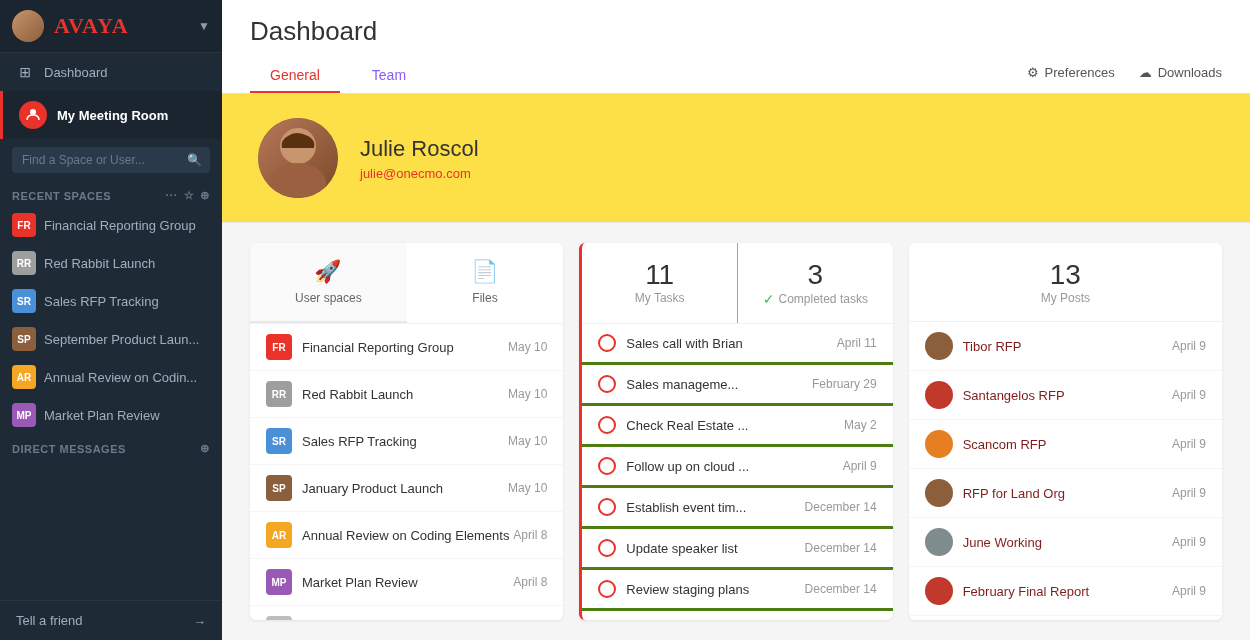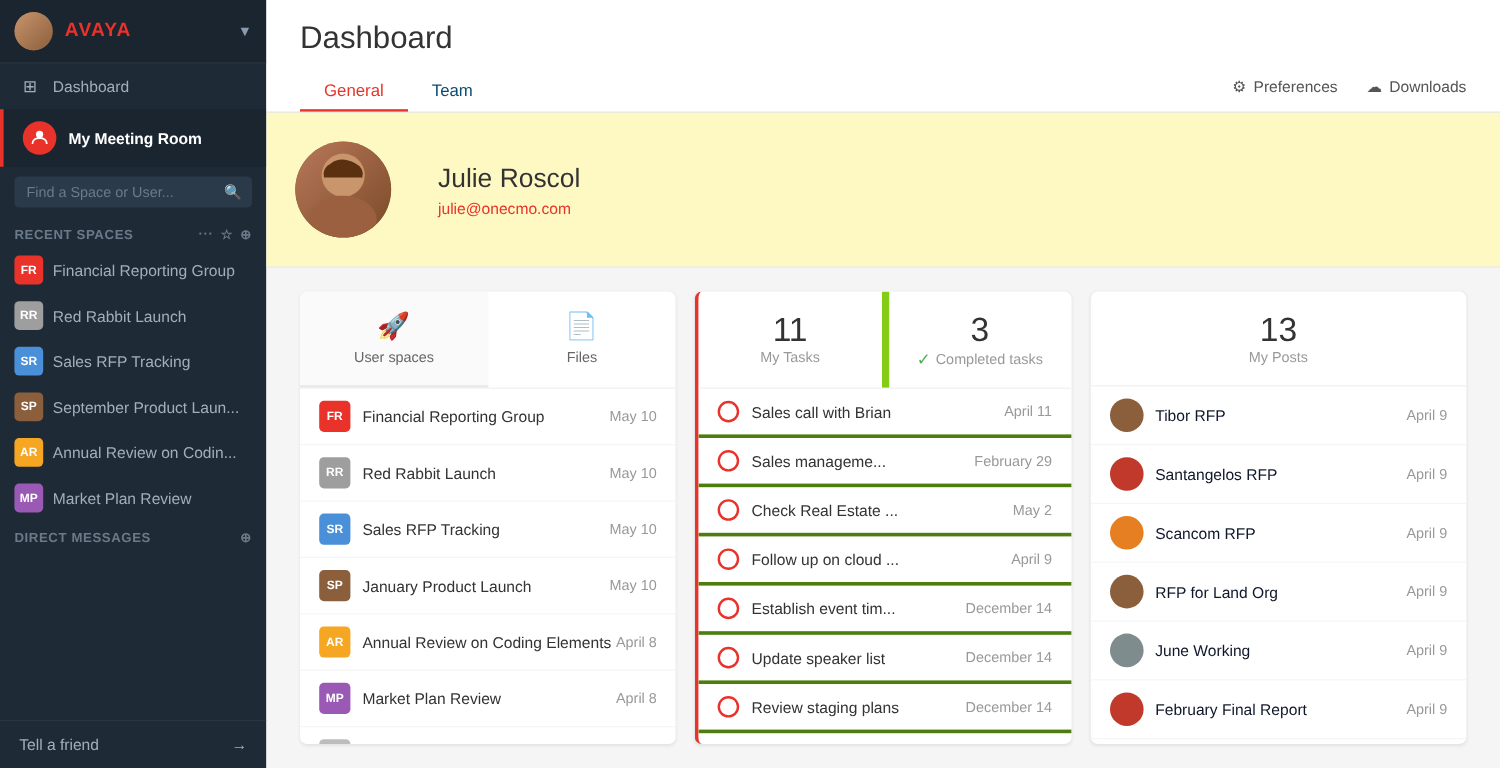--- a/index.html
+++ b/index.html
@@ -2,21 +2,21 @@
 <html><head>
   <meta charset="utf-8">
   <style>
     * { box-sizing: border-box; margin: 0; padding: 0; }
     body { font-family: -apple-system, BlinkMacSystemFont, 'Segoe UI', sans-serif; display: flex; height: 640px; overflow: hidden; background: #f0f0f0; }
 
     
     .sidebar { width: 222px; background: #1e2a35; color: #c8d0d8; display: flex; flex-direction: column; height: 640px; flex-shrink: 0; }
     .sidebar-header { display: flex; align-items: center; padding: 10px 12px; background: #1a2530; border-bottom: 1px solid #2a3540; }
     .sidebar-logo { display: flex; align-items: center; flex: 1; }
-    .avaya-logo { color: #e8322a; font-size: 16px; font-weight: 900; letter-spacing: 1px; }
+    .avaya-logo { color: #e8322a; font-size: 22px; font-weight: 900; letter-spacing: 1px; font-family: Liberation Serif, serif; }
     .sidebar-avatar { width: 32px; height: 32px; border-radius: 50%; background: #8b4513; margin-right: 10px; overflow: hidden; display: flex; align-items: center; justify-content: center; }
     .sidebar-chevron { color: #8a9bb0; font-size: 12px; cursor: pointer; }
 
     .sidebar-nav-item { display: flex; align-items: center; padding: 10px 16px; cursor: pointer; font-size: 13px; color: #a0afbe; }
     .sidebar-nav-item .nav-icon { width: 18px; height: 18px; margin-right: 10px; display: flex; align-items: center; justify-content: center; font-size: 14px; }
 
     .meeting-room-item { display: flex; align-items: center; padding: 10px 16px; cursor: pointer; background: #1a2530; border-left: 3px solid #e8322a; }
     .meeting-room-item .icon { width: 28px; height: 28px; border-radius: 50%; background: #e8322a; display: flex; align-items: center; justify-content: center; color: white; font-size: 12px; margin-right: 10px; }
     .meeting-room-item span { color: #fff; font-size: 13px; font-weight: 600; }
 
@@ -34,28 +34,28 @@
     .space-icon { width: 24px; height: 24px; border-radius: 4px; display: flex; align-items: center; justify-content: center; color: white; font-size: 10px; font-weight: 700; margin-right: 8px; flex-shrink: 0; }
 
     .sidebar-footer { margin-top: auto; border-top: 1px solid #2a3540; }
     .tell-friend { display: flex; align-items: center; padding: 12px 16px; cursor: pointer; color: #a0afbe; font-size: 13px; }
     .tell-friend .arrow { margin-left: auto; }
 
     
     .main { flex: 1; display: flex; flex-direction: column; background: #f5f5f5; overflow: hidden; }
     .main-header { background: #fff; padding: 16px 28px 0; border-bottom: 1px solid #e0e0e0; }
     .main-title { font-size: 26px; font-weight: 300; color: #333; margin-bottom: 12px; }
-    .main-tabs { display: flex; align-items: center; gap: 0; }
-    .tab { padding: 8px 20px; font-size: 14px; color: #0c4a6e; cursor: pointer; border-bottom: 2px solid transparent; }
+    .main-tabs { display: flex; align-items: center; gap: 12px; }
+    .tab { padding: 8px 20px; font-size: 14px; color: #8b5cf6; cursor: pointer; border-bottom: 2px solid transparent; }
     .tab.active { color: #e8322a; border-bottom: 2px solid #e8322a; font-weight: 500; }
     .tab-actions { margin-left: auto; display: flex; align-items: center; gap: 24px; padding-bottom: 8px; }
     .tab-action { display: flex; align-items: center; gap: 6px; font-size: 13px; color: #555; cursor: pointer; }
 
     
-    .profile-section { background: #fef9c3; padding: 24px 24px; display: flex; align-items: center; gap: 39px; border-bottom: 1px solid #e8e8e8; }
+    .profile-section { background: #fde047; padding: 24px 36px; display: flex; align-items: center; gap: 22px; border-bottom: 1px solid #e8e8e8; }
     .profile-avatar { width: 80px; height: 80px; border-radius: 50%; background: #8b5e3c; overflow: hidden; flex-shrink: 0; }
     .profile-name { font-size: 22px; font-weight: 500; color: #333; }
     .profile-email { color: #e8322a; font-size: 13px; margin-top: 4px; }
 
     
     .content-area { flex: 1; overflow-y: auto; padding: 20px 28px; }
     .grid-3 { display: grid; grid-template-columns: 1fr 1fr 1fr; gap: 16px; height: 100%; }
 
     .card { background: #fff; border-radius: 6px; box-shadow: 0 1px 3px rgba(0,0,0,0.08); overflow: hidden; }
 
@@ -63,36 +63,36 @@
     .spaces-card-header { display: flex; border-bottom: 1px solid #f0f0f0; }
     .spaces-tab { flex: 1; display: flex; flex-direction: column; align-items: center; padding: 16px 8px; cursor: pointer; font-size: 12px; color: #666; gap: 6px; }
     .spaces-tab.active { border-bottom: 2px solid #e8e8e8; background: #fafafa; }
     .spaces-tab .icon-wrap { font-size: 22px; color: #555; }
 
     .space-list-item { display: flex; align-items: center; padding: 10px 16px; border-bottom: 1px solid #f5f5f5; font-size: 13px; }
     .space-list-item .badge { width: 26px; height: 26px; border-radius: 4px; display: flex; align-items: center; justify-content: center; color: white; font-size: 10px; font-weight: 700; margin-right: 10px; flex-shrink: 0; }
     .space-list-item .name { flex: 1; color: #333; }
     .space-list-item .date { color: #999; font-size: 12px; }
     .tasks-header { display: flex; gap: 0; border-bottom: 1px solid #f0f0f0; }
-    .tasks-stat { flex: 1; padding: 16px; text-align: center; border-right: 6px solid #84cc16; }
+    .tasks-stat { flex: 1; padding: 16px; text-align: center; border-right: 1px solid #84cc16; }
     .tasks-stat:last-child { border-right: none; }
     .tasks-stat .number { font-size: 28px; font-weight: 300; color: #333; }
     .tasks-stat .label { font-size: 12px; color: #999; display: flex; align-items: center; justify-content: center; gap: 4px; }
     .check-icon { color: #4caf50; font-size: 14px; }
 
     .task-item { display: flex; align-items: center; padding: 10px 16px; border-bottom: 3px solid #4d7c0f; font-size: 13px; }
     .task-circle { width: 18px; height: 18px; border-radius: 50%; border: 2px solid #e8322a; margin-right: 10px; flex-shrink: 0; }
     .task-name { flex: 1; color: #333; overflow: hidden; text-overflow: ellipsis; white-space: nowrap; }
     .task-date { color: #999; font-size: 12px; margin-left: 8px; white-space: nowrap; }
     .red-border-left { border-left: 3px solid #e8322a; }
 
     
     .post-item { display: flex; align-items: center; padding: 10px 16px; border-bottom: 1px solid #f5f5f5; font-size: 13px; }
     .post-avatar { width: 28px; height: 28px; border-radius: 50%; margin-right: 10px; flex-shrink: 0; overflow: hidden; }
-    .post-name { flex: 1; color: #0f172a; }
+    .post-name { flex: 1; color: #7f1d1d; }
     .post-date { color: #999; font-size: 12px; }
 
     .posts-header { padding: 16px; text-align: center; border-bottom: 1px solid #f0f0f0; }
     .posts-header .number { font-size: 28px; font-weight: 300; color: #333; }
     .posts-header .label { font-size: 12px; color: #999; }
     .av-brown { background: #8b5e3c; }
 
     .direct-messages { display: flex; align-items: center; justify-content: space-between; padding: 8px 12px 4px; }
     .direct-messages span { font-size: 11px; font-weight: 700; color: #6a7a8a; letter-spacing: 0.5px; text-transform: uppercase; }
 

